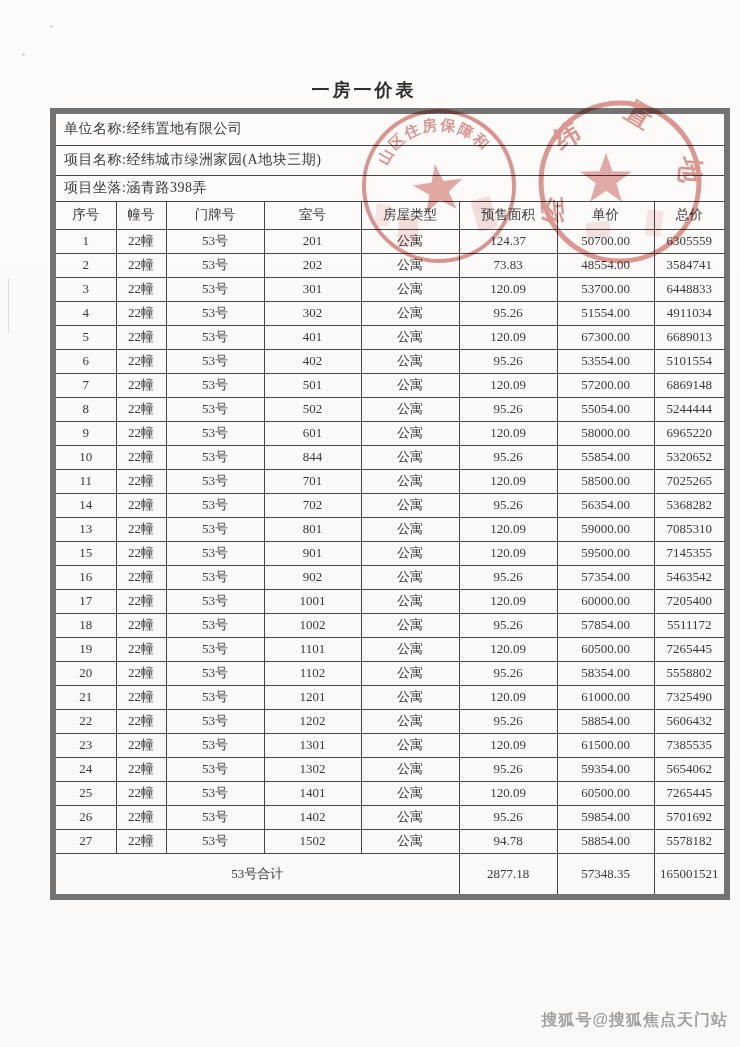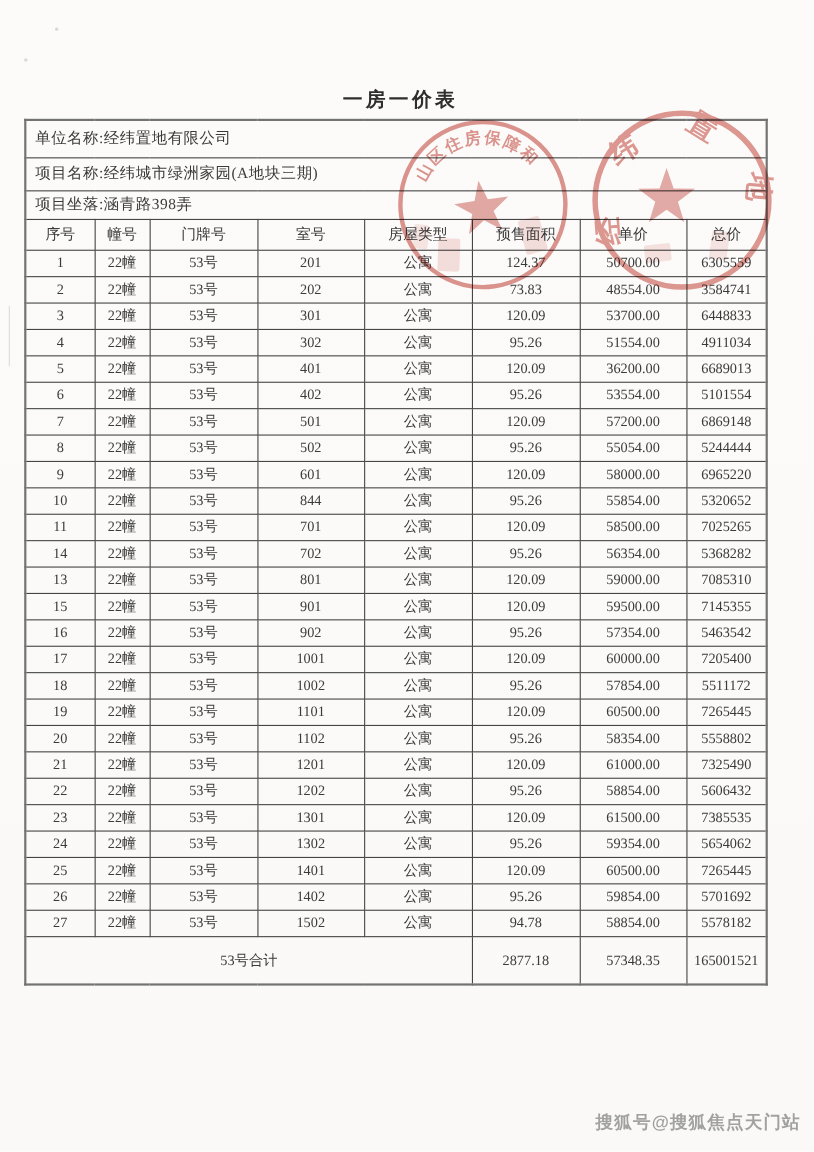--- a/index.html
+++ b/index.html
@@ -15,24 +15,24 @@
     position: absolute;
     left: 0; top: 78px; width: 728px;
     text-align: center;
     font-size: 18px;
     font-weight: bold;
     letter-spacing: 3px;
     color: #2e2e2e;
   }
   table.price-table {
     position: absolute;
-    left: 22px; top: 108px;
+    left: 50px; top: 108px;
     width: 674px;
     border-collapse: collapse;
-    border: 2px solid #737373;
+    border: 6px solid #737373;
     table-layout: fixed;
   }
   table.price-table td, table.price-table th {
     border: 1px solid #454545;
     padding: 0 2px;
     font-weight: normal;
     text-align: center;
     font-size: 13px;
     color: #3a3a3a;
     overflow: hidden;
@@ -163,21 +163,21 @@
         <td>51554.00</td>
         <td>4911034</td>
       </tr>
       <tr>
         <td>5</td>
         <td>22幢</td>
         <td>53号</td>
         <td>401</td>
         <td>公寓</td>
         <td>120.09</td>
-        <td>36200.00</td>
+        <td>67300.00</td>
         <td>6689013</td>
       </tr>
       <tr>
         <td>6</td>
         <td>22幢</td>
         <td>53号</td>
         <td>402</td>
         <td>公寓</td>
         <td>95.26</td>
         <td>53554.00</td>

